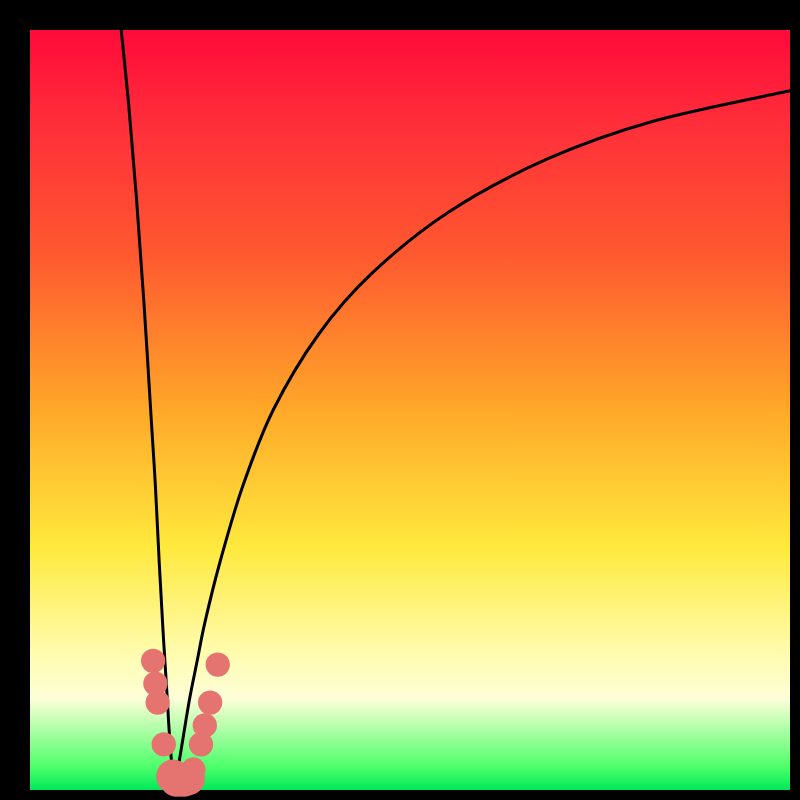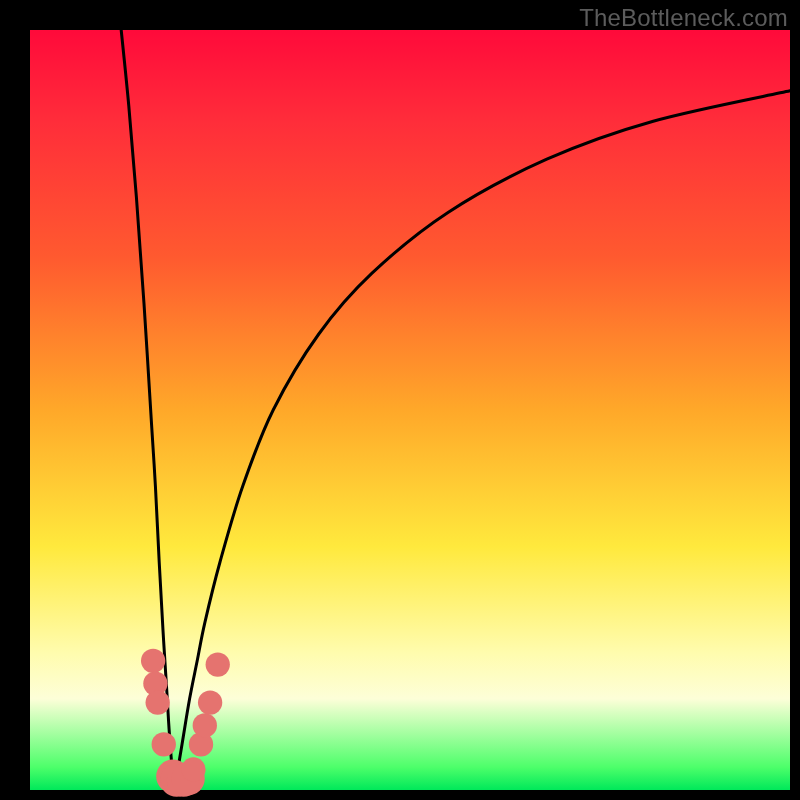--- a/index.html
+++ b/index.html
@@ -76,14 +76,13 @@
           <circle cx="153.51999999999998" cy="750.12" r="16.720000000000002" fill="#e5736f"></circle>
           <circle cx="158.08" cy="748.6" r="16.720000000000002" fill="#e5736f"></circle>
           <circle cx="163.4" cy="739.48" r="12.16" fill="#e5736f"></circle>
           <circle cx="171" cy="714.4" r="12.16" fill="#e5736f"></circle>
           <circle cx="174.8" cy="695.4" r="12.16" fill="#e5736f"></circle>
           <circle cx="180.12" cy="672.6" r="12.16" fill="#e5736f"></circle>
           <circle cx="187.72" cy="634.6" r="12.16" fill="#e5736f"></circle>
         </g>
     </svg>
   </div>
-  <div class="watermark">TheBottleneck.com</div>
 </div>
 
 </body></html>

